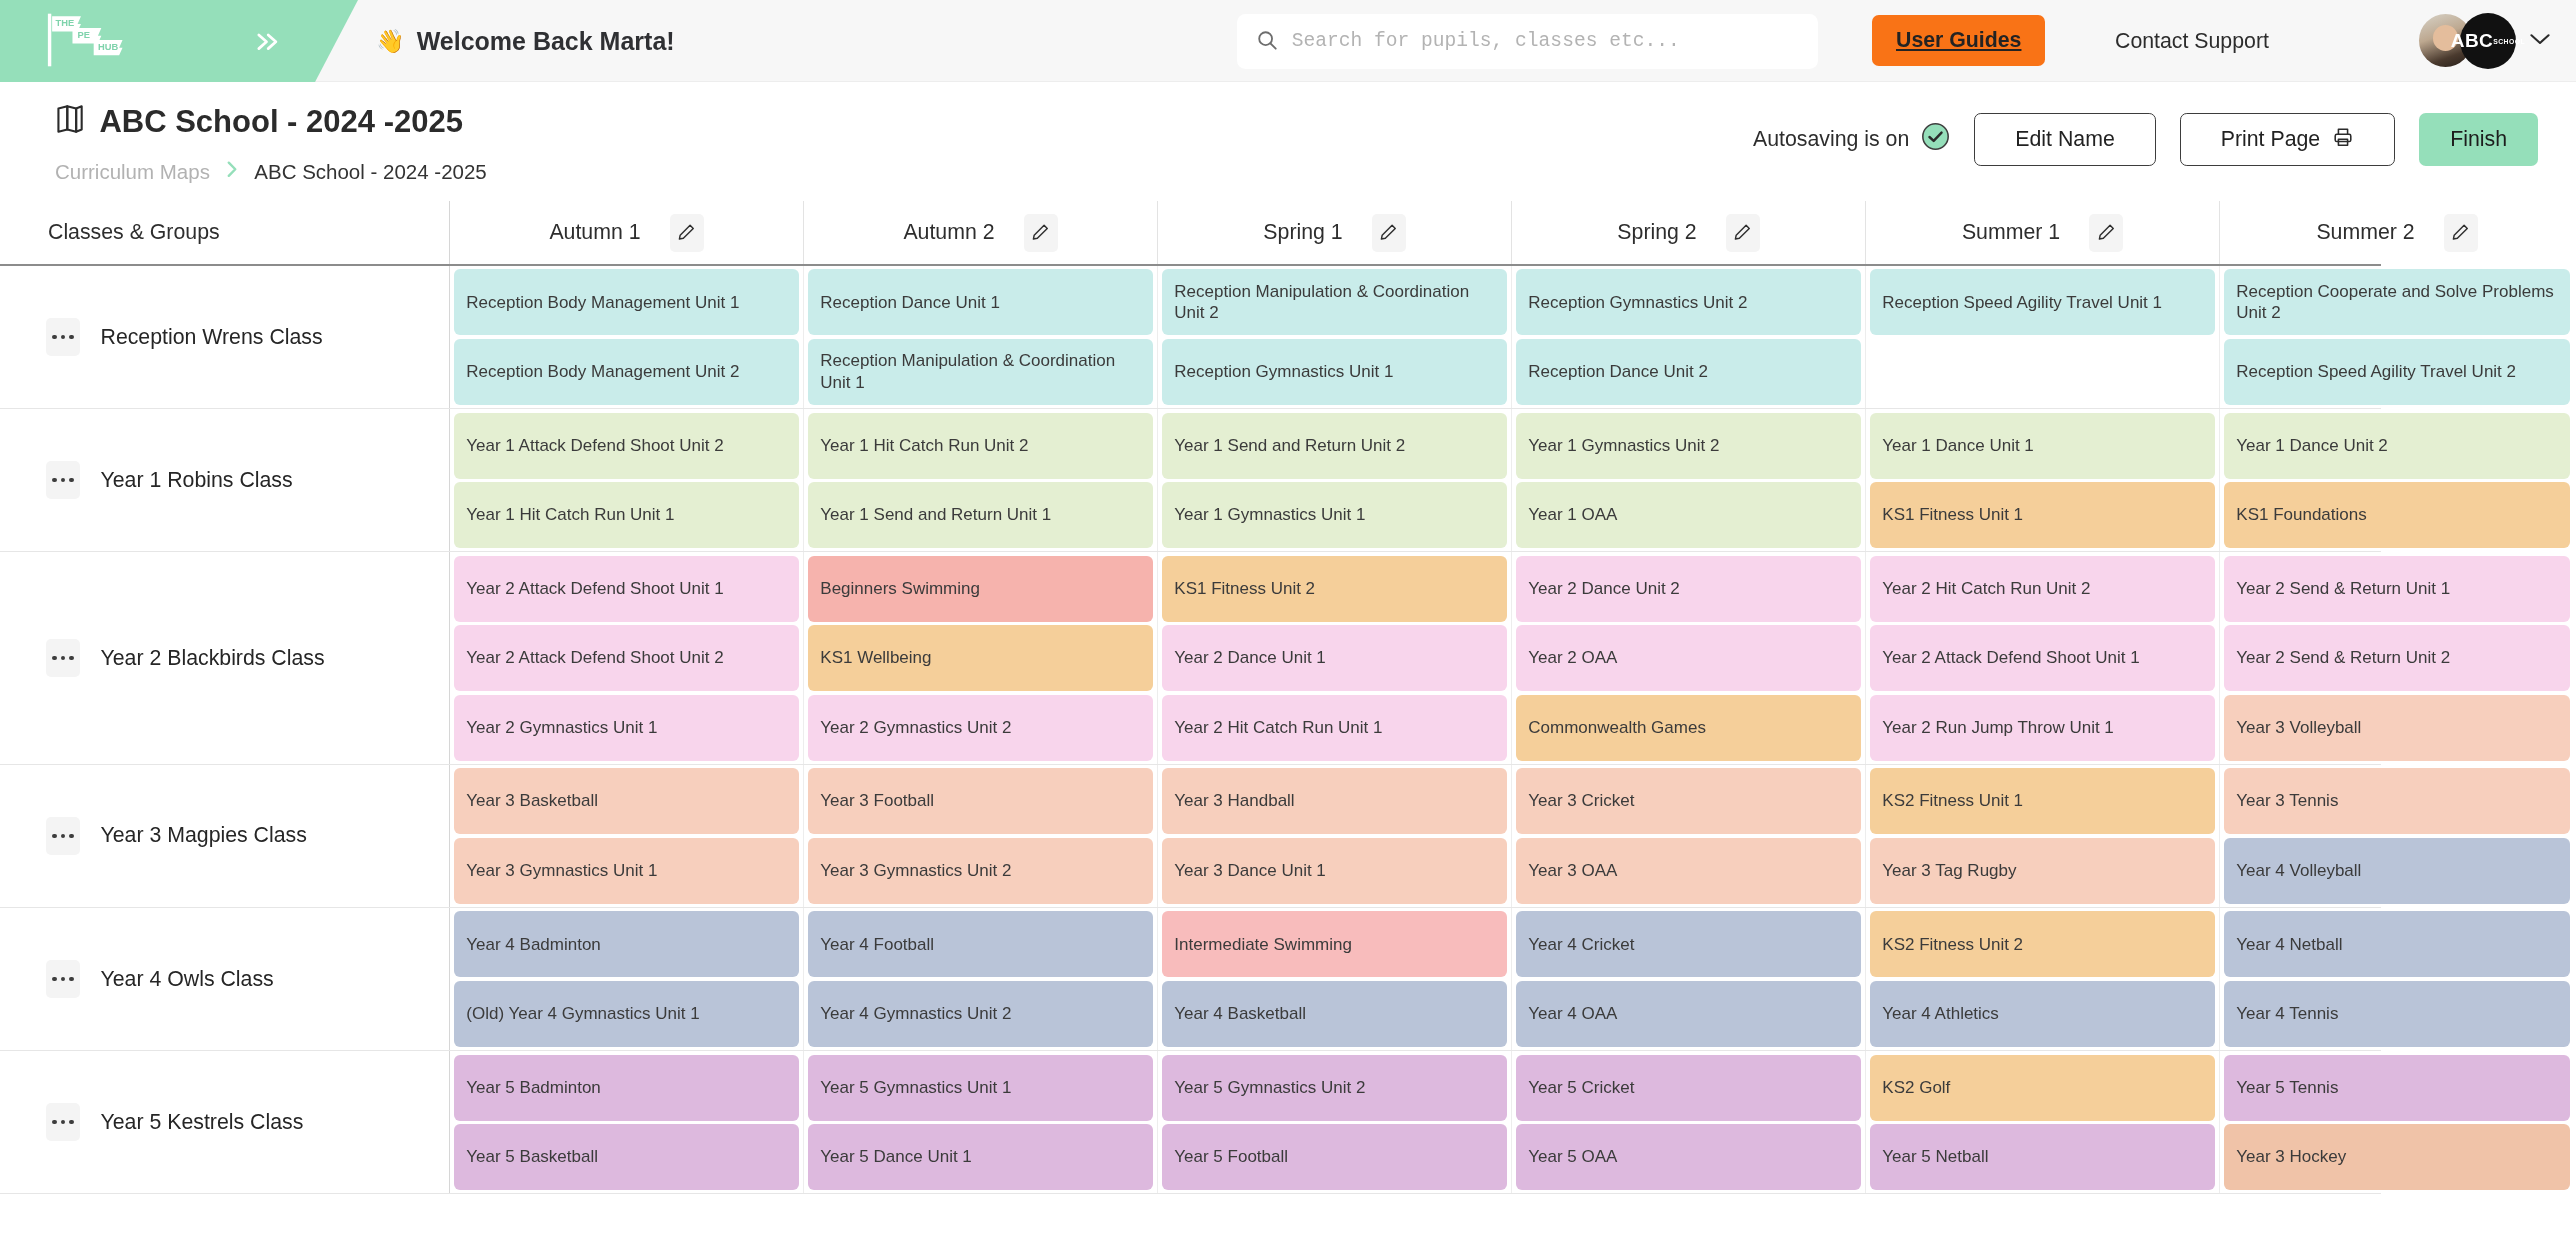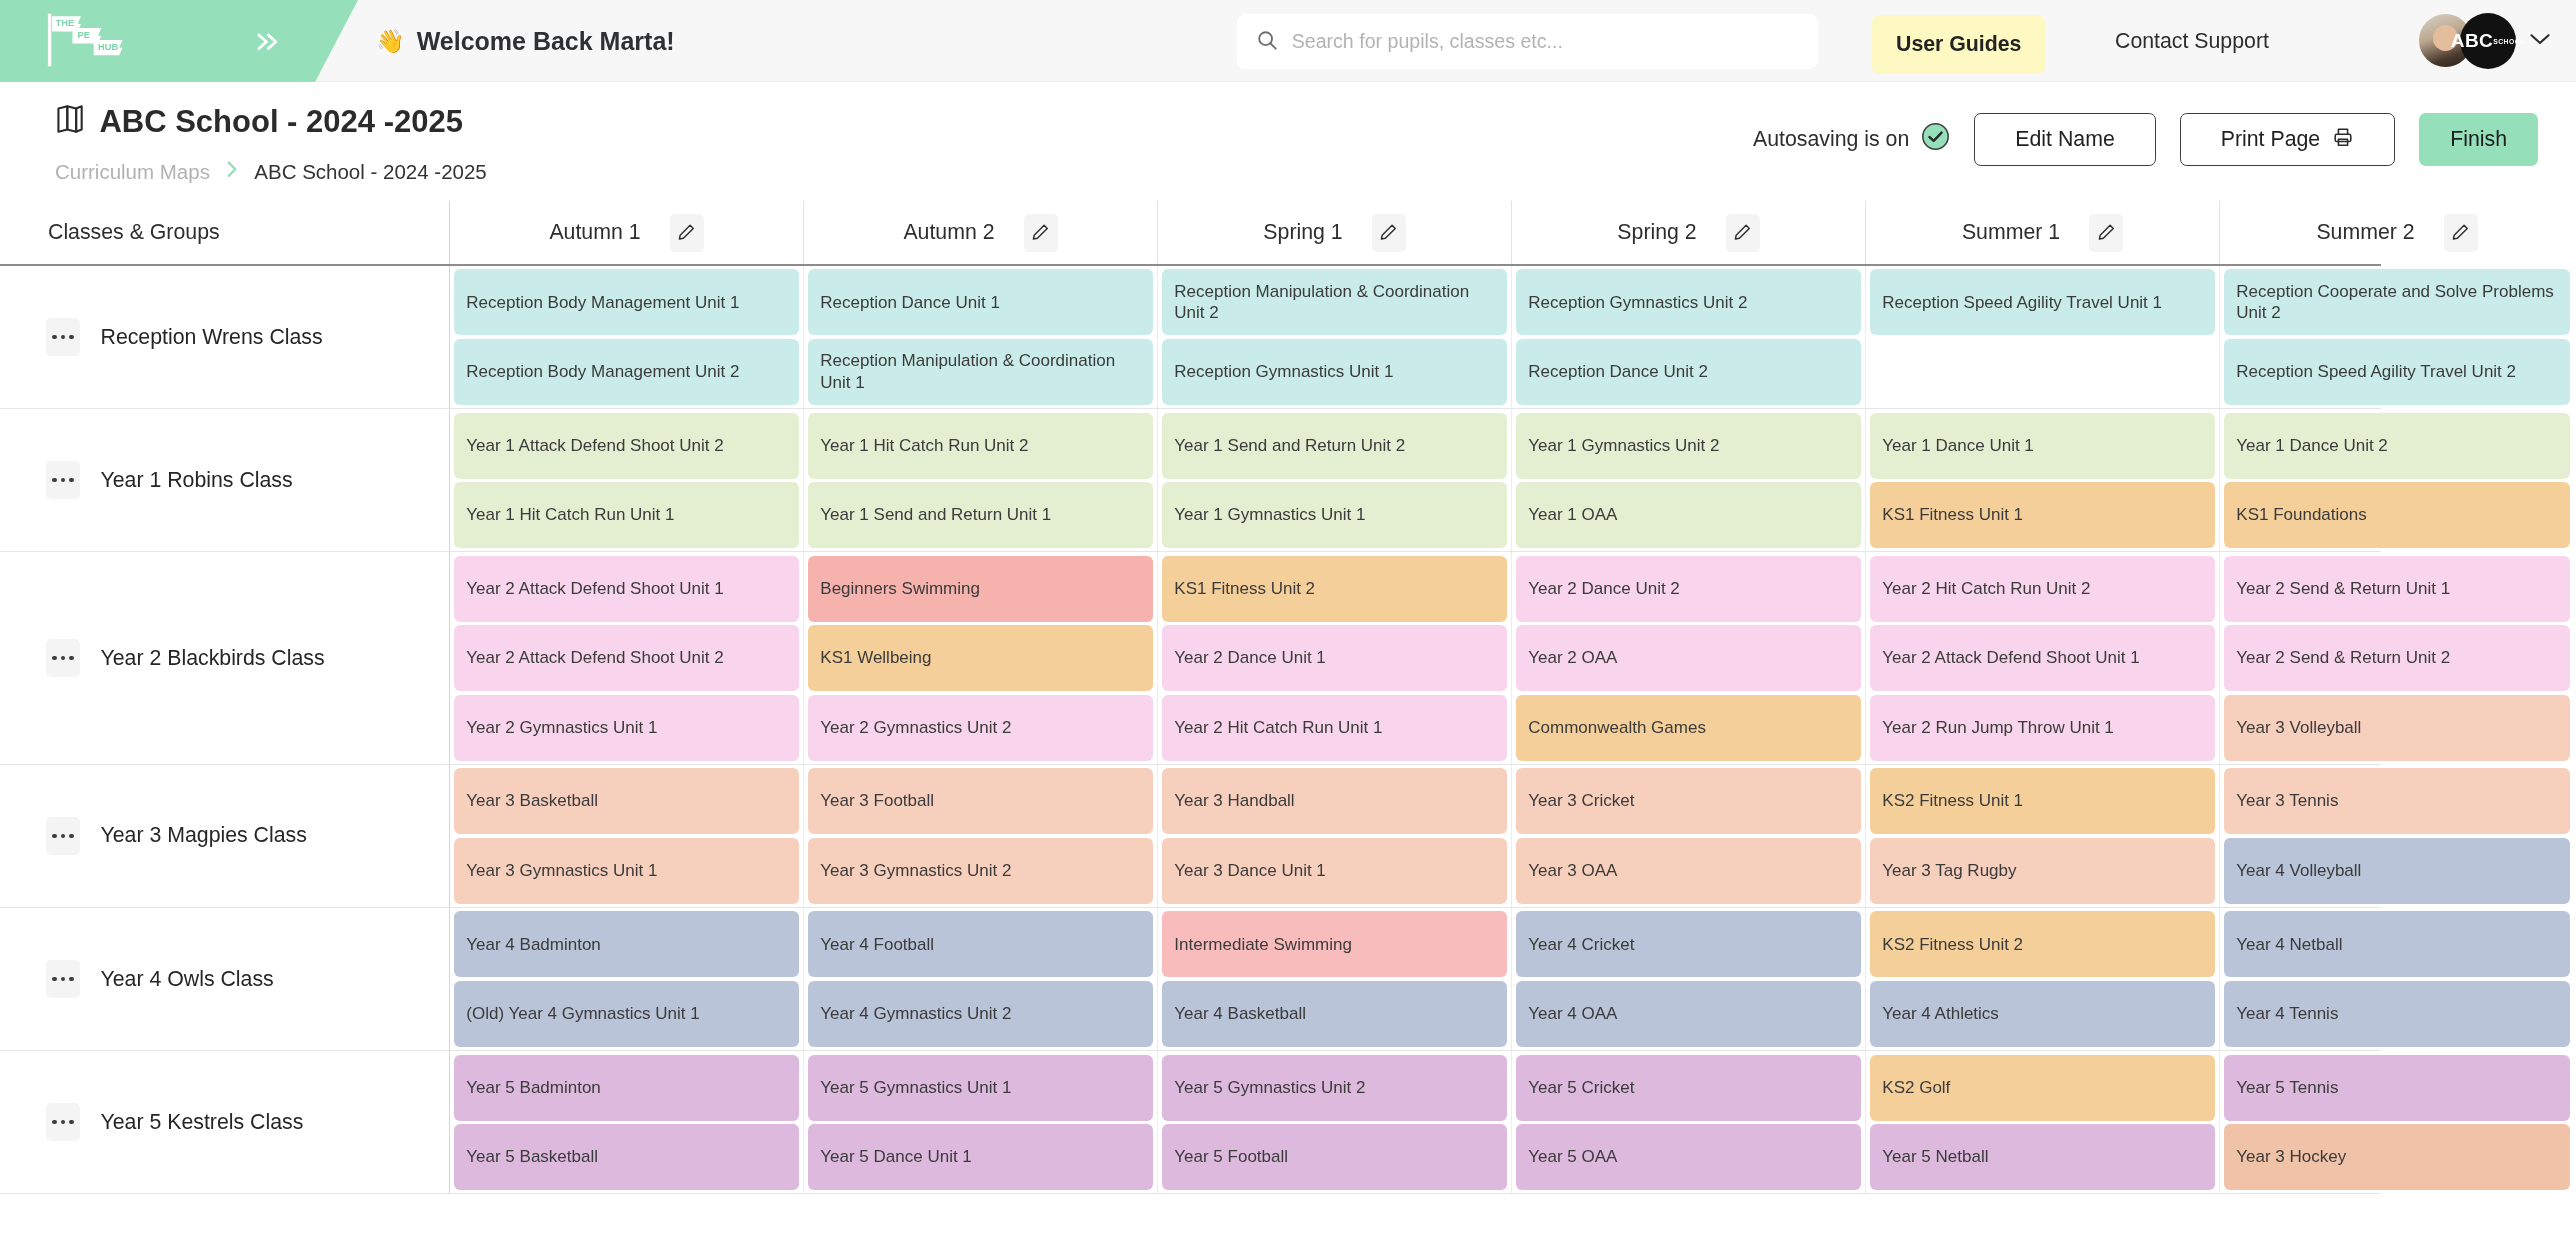--- a/index.html
+++ b/index.html
@@ -55,39 +55,40 @@
     background: #ffffff;
     border-radius: 8.5px;
     display: flex; align-items: center;
     padding: 0 19px;
     gap: 13.7px;
   }
   #search-input {
     border: none; outline: none;
     flex: 1;
     font-size: 19.6px;
-    font-family: Liberation Sans, sans-serif;
+    font-family: Liberation Mono, monospace;
     color: #3a3a3a;
     background: transparent;
   }
   #search-input::placeholder { color: #b3b3b3; }
   #user-guides {
     position: absolute;
     left: 1872px; top: 15.4px;
-    height: 59px;
+    height: 51px;
     padding: 0 24px;
-    background: #fef9c3;
+    background: #f97316;
     border-radius: 6.8px;
     border: none;
     display: flex; align-items: center;
     font-size: 21.3px;
     font-weight: bold;
     color: #232323;
     font-family: "Liberation Sans", sans-serif;
     cursor: pointer;
+    text-decoration: underline;
   }
   #contact-support {
     position: absolute;
     left: 2115px; top: 50%;
     transform: translateY(-50%);
     font-size: 21.3px;
     color: #2d2d2d;
     text-decoration: none;
     white-space: nowrap;
     cursor: pointer;

